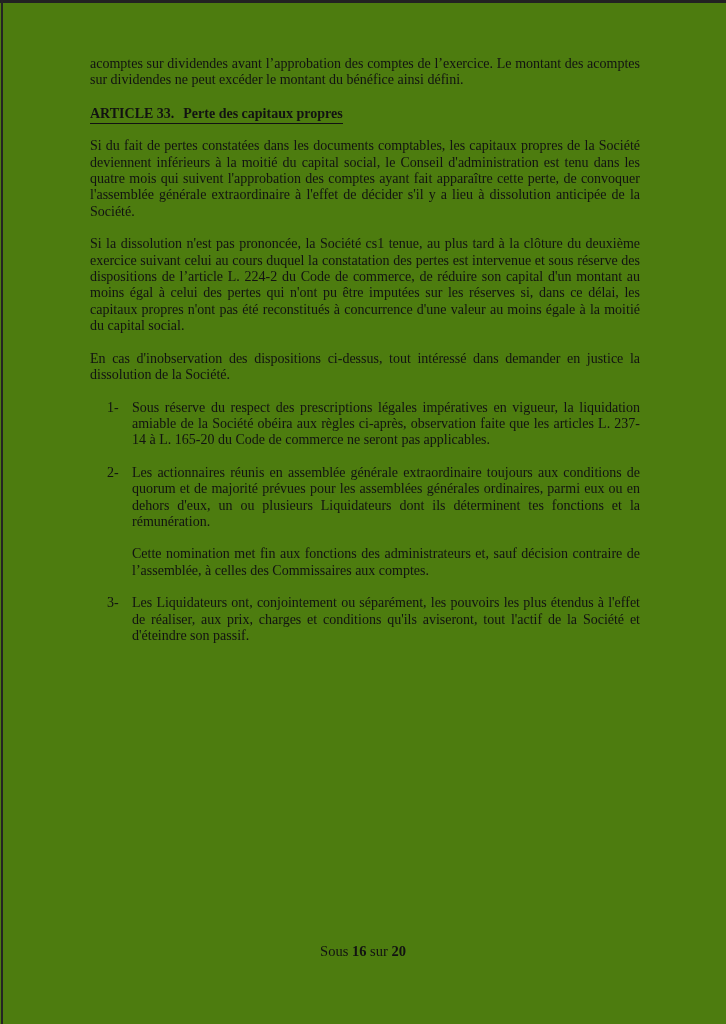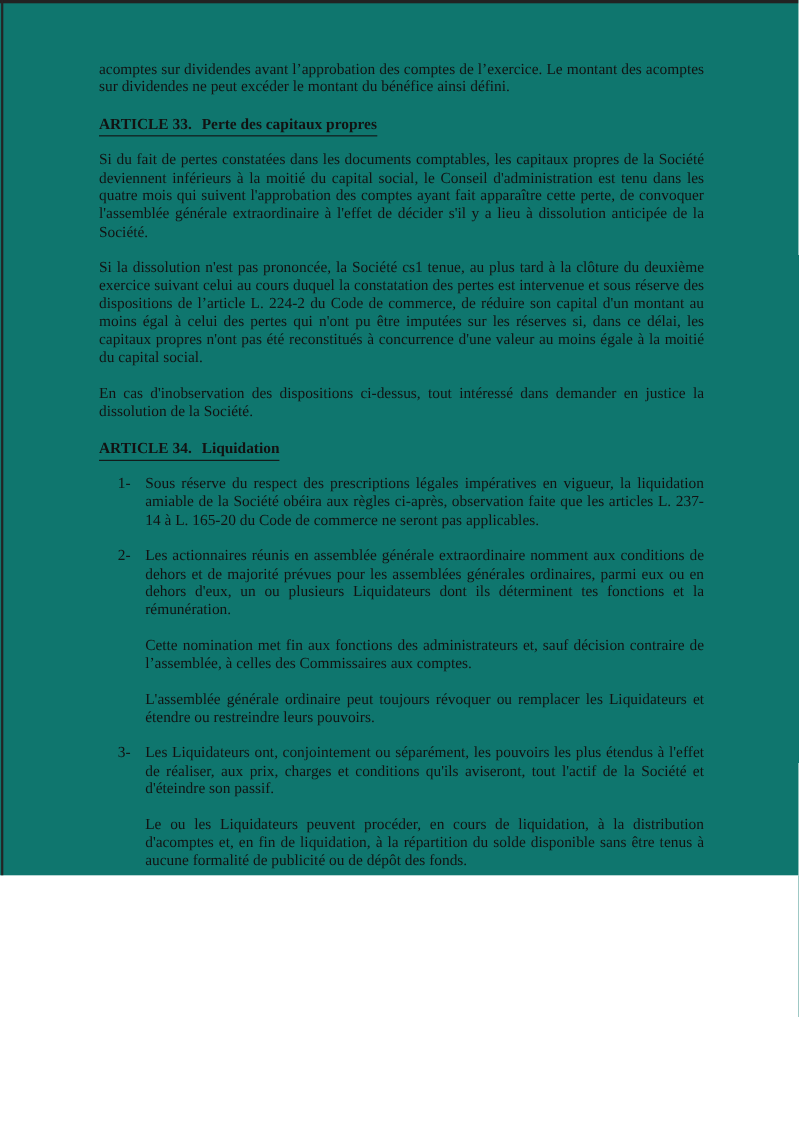--- a/index.html
+++ b/index.html
@@ -3,22 +3,22 @@
 <meta charset="utf-8">
 <style>
   html, body {
     margin: 0;
     padding: 0;
     background: #ffffff;
   }
   .page {
     position: relative;
     width: 726px;
-    height: 796px;
-    background: #0f766e;
+    height: 1024px;
+    background: #4d7c0f;
     overflow: hidden;
     font-family: "Liberation Serif", "DejaVu Serif", serif;
     color: #121212;
   }
   .scan-edge-top {
     position: absolute;
     top: 0; left: 0;
     width: 726px; height: 3px;
     background: #222222;
   }
@@ -68,66 +68,61 @@
   }
   .footer {
     position: absolute;
     left: 0;
     top: 943px;
     width: 726px;
     text-align: center;
     font-size: 14.5px;
     color: #121212;
   }
-  .footer .bold { font-weight: normal; }
+  .footer .bold { font-weight: bold; }
 </style>
 </head>
 <body>
 
 <div class="page">
   <div class="scan-edge-top"></div>
   <div class="scan-edge-left"></div>
 
   <div class="content">
 
     <p class="para">acomptes sur dividendes avant l’approbation des comptes de l’exercice. Le montant des acomptes sur dividendes ne peut excéder le montant du bénéfice ainsi défini.</p>
 
     <div class="heading">
       <span class="underline-wrap"><span class="article-label">ARTICLE 33.</span><span>Perte des capitaux propres</span></span>
     </div>
 
     <p class="para">Si du fait de pertes constatées dans les documents comptables, les capitaux propres de la Société deviennent inférieurs à la moitié du capital social, le Conseil d'administration est tenu dans les quatre mois qui suivent l'approbation des comptes ayant fait apparaître cette perte, de convoquer l'assemblée générale extraordinaire à l'effet de décider s'il y a lieu à dissolution anticipée de la Société.</p>
     <p class="para">Si la dissolution n'est pas prononcée, la Société cs1 tenue, au plus tard à la clôture du deuxième exercice suivant celui au cours duquel la constatation des pertes est intervenue et sous réserve des dispositions de l’article L. 224-2 du Code de commerce, de réduire son capital d'un montant au moins égal à celui des pertes qui n'ont pu être imputées sur les réserves si, dans ce délai, les capitaux propres n'ont pas été reconstitués à concurrence d'une valeur au moins égale à la moitié du capital social.</p>
     <p class="para">En cas d'inobservation des dispositions ci-dessus, tout intéressé dans demander en justice la dissolution de la Société.</p>
 
-    <div class="heading">
-      <span class="underline-wrap"><span class="article-label">ARTICLE 34.</span><span>Liquidation</span></span>
-    </div>
 
     <div class="list-item">
       <span class="list-num">1-</span>
       <div class="list-body">
         <p class="para">Sous réserve du respect des prescriptions légales impératives en vigueur, la liquidation amiable de la Société obéira aux règles ci-après, observation faite que les articles L. 237-14 à L. 165-20 du Code de commerce ne seront pas applicables.</p>
       </div>
     </div>
 
     <div class="list-item">
       <span class="list-num">2-</span>
       <div class="list-body">
-        <p class="para">Les actionnaires réunis en assemblée générale extraordinaire nomment aux conditions de dehors et de majorité prévues pour les assemblées générales ordinaires, parmi eux ou en dehors d'eux, un ou plusieurs Liquidateurs dont ils déterminent tes fonctions et la rémunération.</p>
+        <p class="para">Les actionnaires réunis en assemblée générale extraordinaire toujours aux conditions de quorum et de majorité prévues pour les assemblées générales ordinaires, parmi eux ou en dehors d'eux, un ou plusieurs Liquidateurs dont ils déterminent tes fonctions et la rémunération.</p>
         <p class="para">Cette nomination met fin aux fonctions des administrateurs et, sauf décision contraire de l’assemblée, à celles des Commissaires aux comptes.</p>
-        <p class="para">L'assemblée générale ordinaire peut toujours révoquer ou remplacer les Liquidateurs et étendre ou restreindre leurs pouvoirs.</p>
       </div>
     </div>
 
     <div class="list-item">
       <span class="list-num">3-</span>
       <div class="list-body">
         <p class="para">Les Liquidateurs ont, conjointement ou séparément, les pouvoirs les plus étendus à l'effet de réaliser, aux prix, charges et conditions qu'ils aviseront, tout l'actif de la Société et d'éteindre son passif.</p>
-        <p class="para">Le ou les Liquidateurs peuvent procéder, en cours de liquidation, à la distribution d'acomptes et, en fin de liquidation, à la répartition du solde disponible sans être tenus à aucune formalité de publicité ou de dépôt des fonds.</p>
       </div>
     </div>
 
   </div>
 
   <div class="footer">
     <span>Sous</span>
     <span class="bold">16</span>
     <span>sur</span>
     <span class="bold">20</span>

